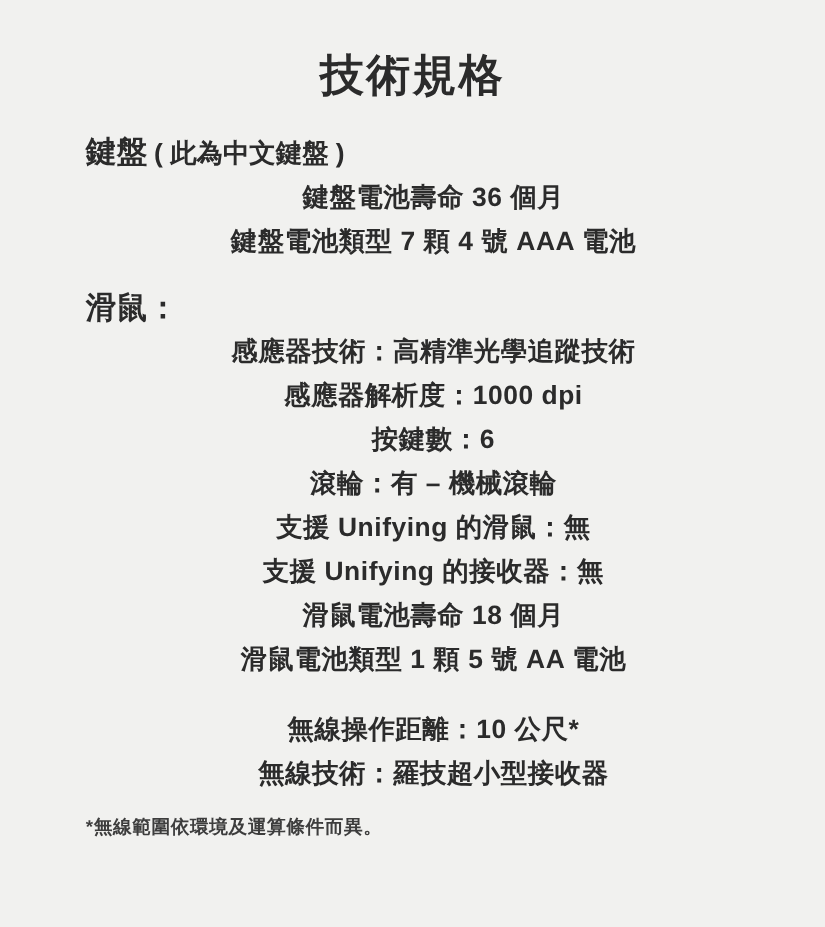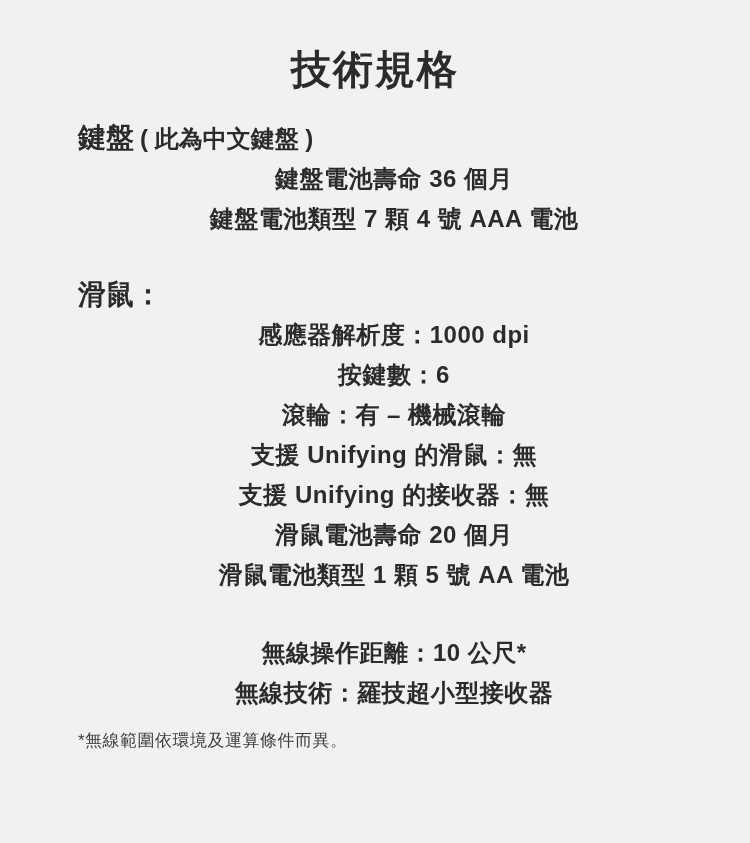--- a/index.html
+++ b/index.html
@@ -46,27 +46,27 @@
 
   .spec-line {
     font-size: 24px;
     font-weight: 600;
     line-height: 40px;
     letter-spacing: 0.5px;
     white-space: nowrap;
   }
 
   .section { margin-top: 0; text-align: center; }
-  .section.mouse    { margin-top: 36px; }
-  .section.wireless { margin-top: 38px; }
+  .section.mouse    { margin-top: 20px; }
+  .section.wireless { margin-top: 24px; }
 
   .footnote {
     margin-top: 16px;
     font-size: 17px;
-    font-weight: 400;
+    font-weight: 700;
     color: #3d3d3d;
     letter-spacing: 0.5px;
   }
 </style>
 </head>
 <body>
 
 <div class="page">
 
   <h1 class="page-title">技術規格</h1>
@@ -77,26 +77,27 @@
       <span class="heading-note">( 此為中文鍵盤 )</span>
     </div>
     <div class="spec-line">鍵盤電池壽命 36 個月</div>
     <div class="spec-line">鍵盤電池類型 7 顆 4 號 AAA 電池</div>
   </div>
 
   <div class="section mouse">
     <div class="section-heading">
       <span>滑鼠：</span>
     </div>
+    <div class="spec-line">感應器技術：高精準光學追蹤技術</div>
     <div class="spec-line">感應器解析度：1000 dpi</div>
     <div class="spec-line">按鍵數：6</div>
     <div class="spec-line">滾輪：有 – 機械滾輪</div>
     <div class="spec-line">支援 Unifying 的滑鼠：無</div>
     <div class="spec-line">支援 Unifying 的接收器：無</div>
-    <div class="spec-line">滑鼠電池壽命 20 個月</div>
+    <div class="spec-line">滑鼠電池壽命 18 個月</div>
     <div class="spec-line">滑鼠電池類型 1 顆 5 號 AA 電池</div>
   </div>
 
   <div class="section wireless">
     <div class="spec-line">無線操作距離：10 公尺*</div>
     <div class="spec-line">無線技術：羅技超小型接收器</div>
   </div>
 
   <div class="footnote">*無線範圍依環境及運算條件而異。</div>
 

